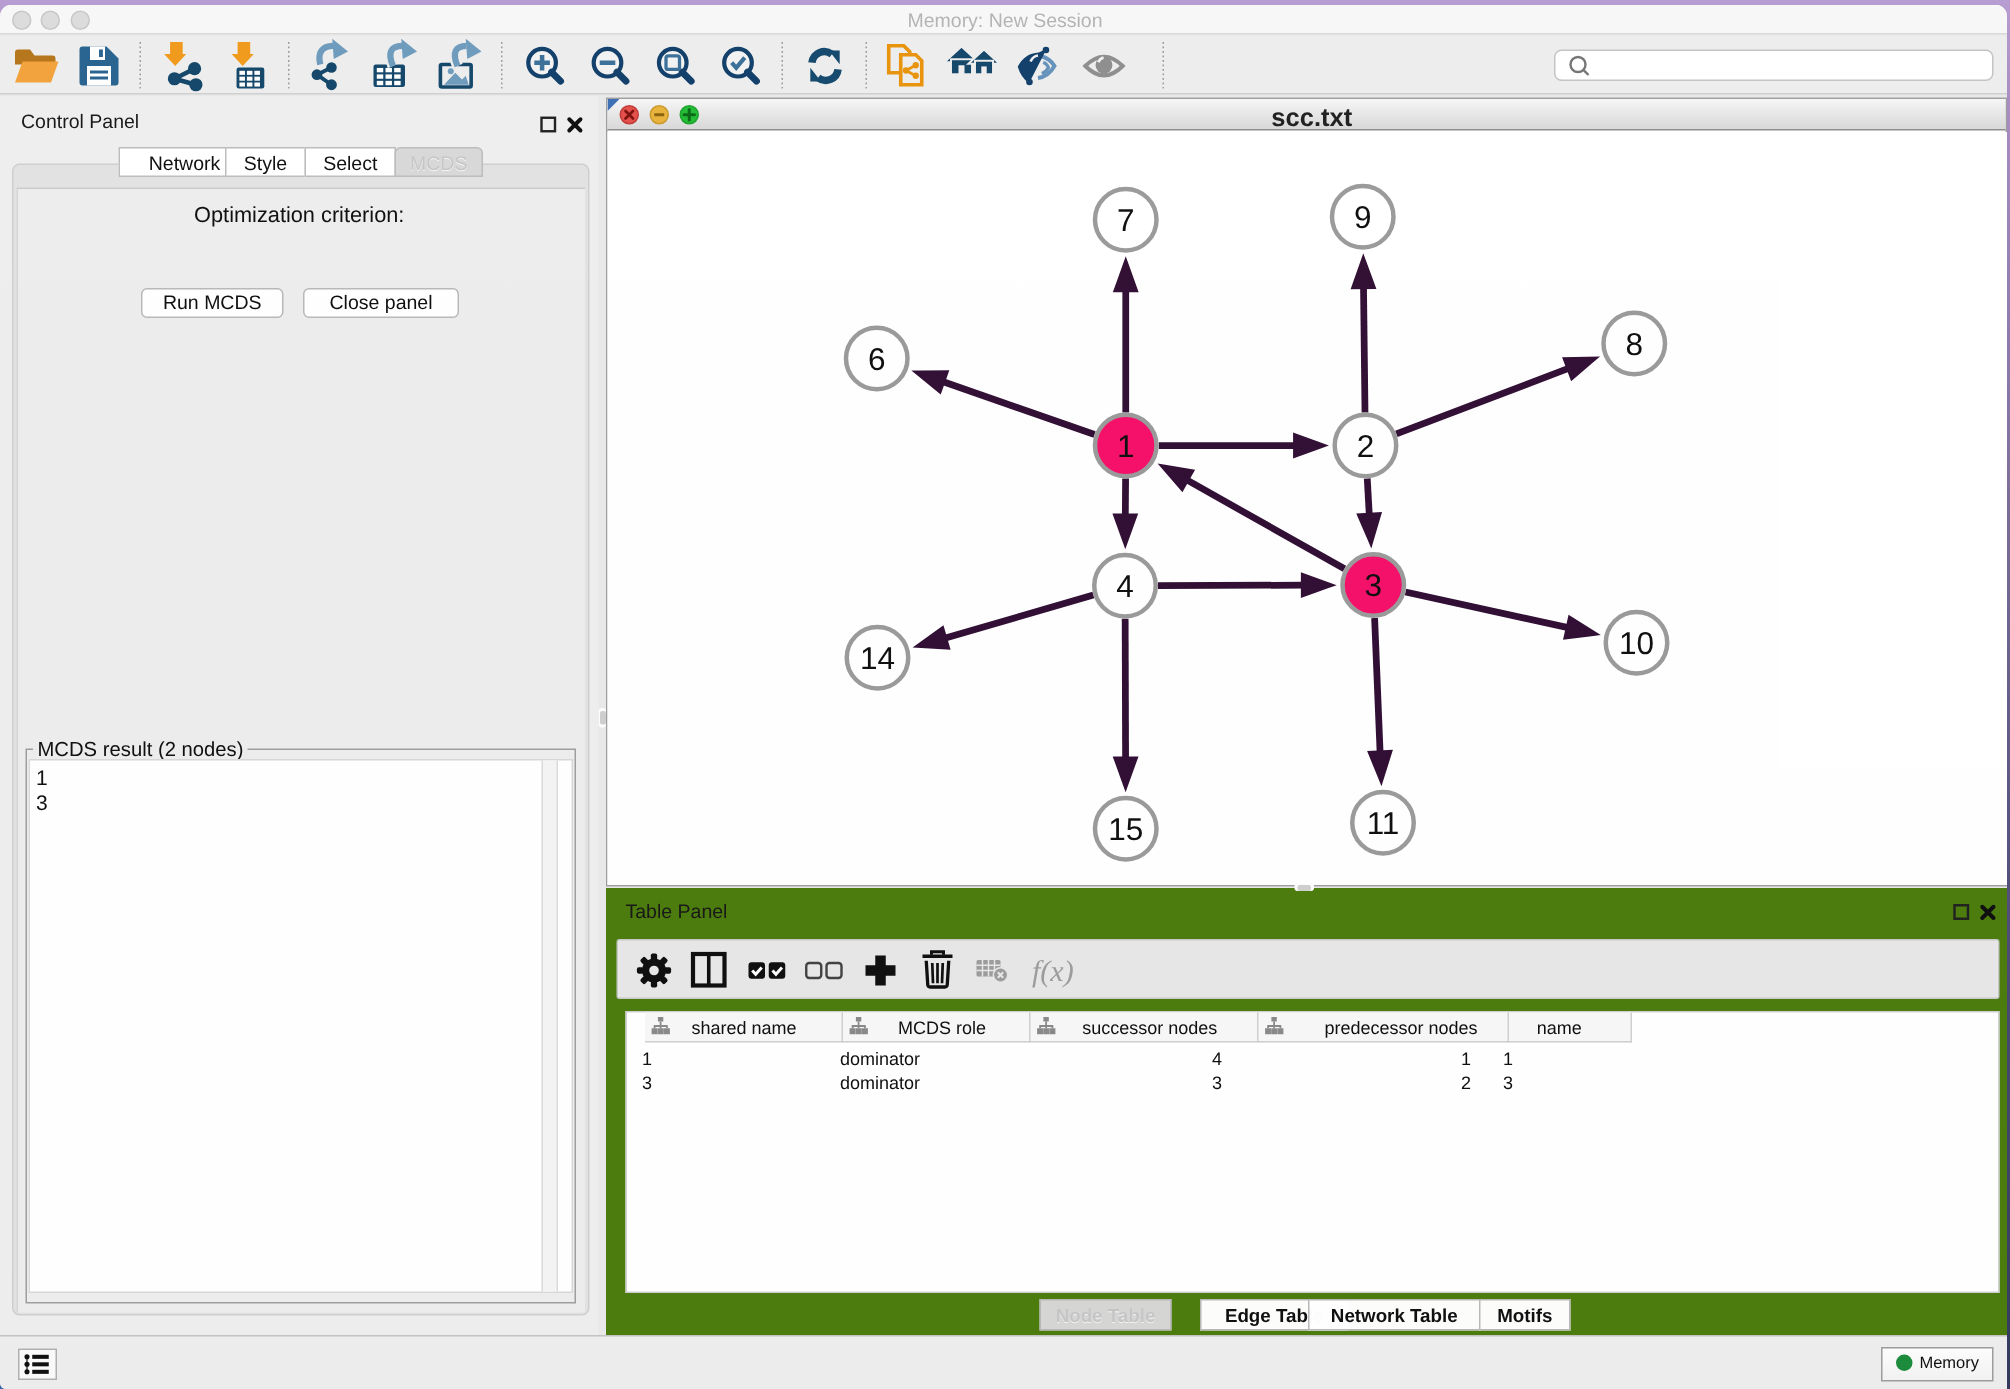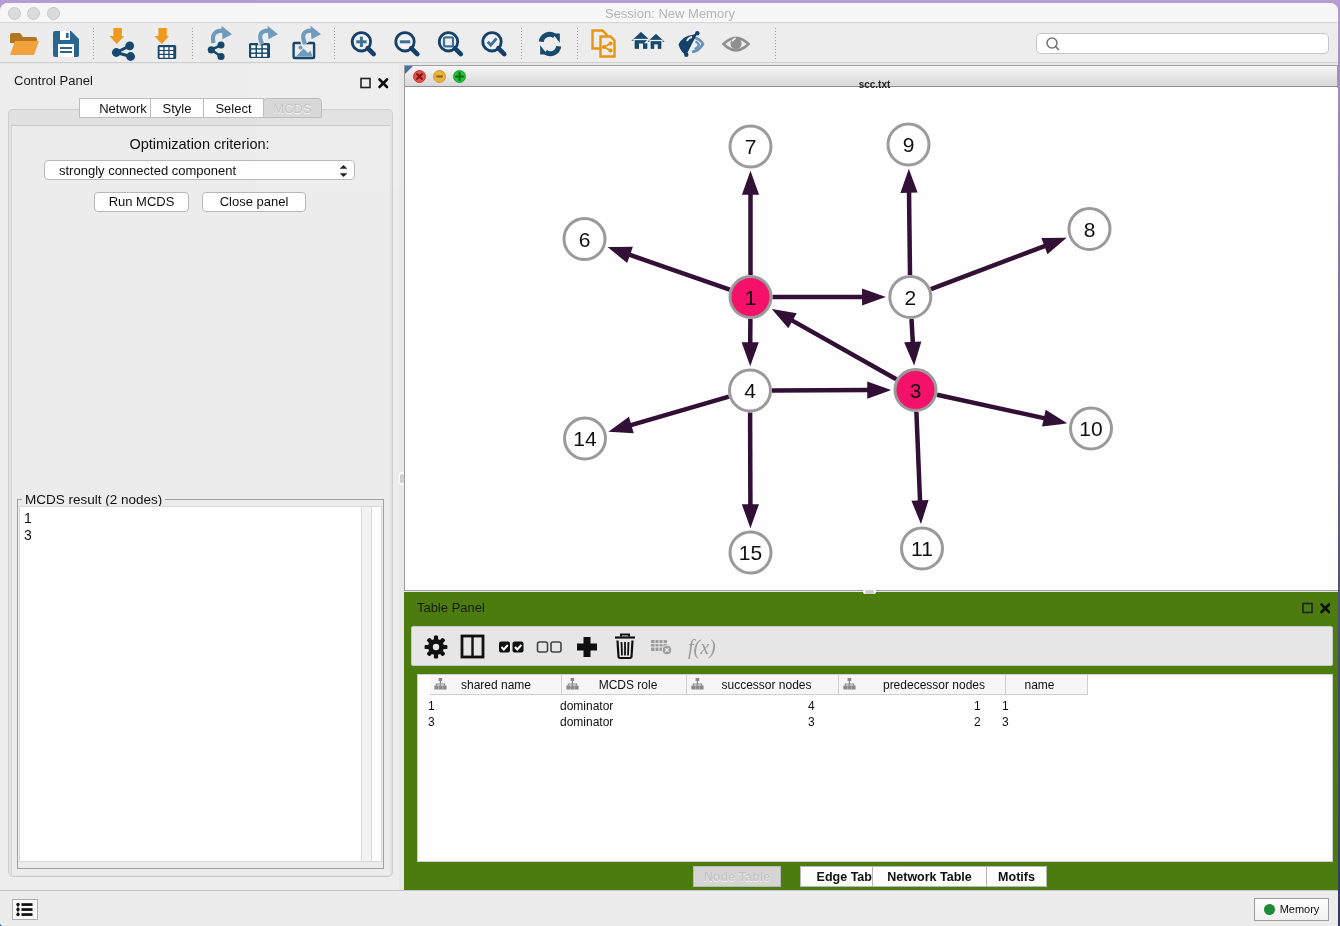--- a/index.html
+++ b/index.html
@@ -46,21 +46,21 @@
 #fieldlabel { position:absolute; left:4px; top:-8px; background:rgba(237,237,237,0.99); padding:0 3px; font-size:13.5px; color:#111; }
 #resultbox { position:absolute; left:1px; top:6px; width:363px; height:356px; background:rgba(255,255,255,0.99);
   border:1px solid #d8d8d8; font-size:14px; line-height:16.5px; padding:3px 0 0 4px; color:#111; }
 #resscroll { position:absolute; right:9px; top:0; width:11px; height:100%; background:#f4f4f4;
   border-left:1px solid #dcdcdc; border-right:1px solid #dcdcdc; }
 
 #netwin { position:absolute; left:404px; top:1px; width:934px; height:526px;
   border:1px solid #9e9e9e; background:#fff; }
 #nettitle { position:absolute; left:0; top:0; width:932px; height:21px;
   background:linear-gradient(#f6f6f6,#d8d8d8); border-bottom:1px solid #8e8e8e; }
-#nettitle .name { position:absolute; width:100%; text-align:center; top:13px; text-indent:7px; font-size:10px;
+#nettitle .name { position:absolute; width:100%; text-align:center; top:3px; text-indent:7px; font-size:17px;
   font-weight:bold; color:#222; }
 .mbtn { position:absolute; top:4px; width:13px; height:13px; border-radius:50%; }
 .mbtn svg { display:block; position:absolute; left:0; top:0; }
 #canvas { position:absolute; left:0; top:22px; width:934px; height:502px; background:#fff; }
 
 #tpanel { position:absolute; left:404px; top:528px; width:936px; height:298px; background:#4d7c0f; }
 #tpanel h1 { position:absolute; left:13px; top:8px; font-size:13px; font-weight:normal; color:#1a1a1a; }
 #ttoolbar { position:absolute; left:7px; top:34px; width:922px; height:40px; background:#e7e7e7;
   border:1px solid #c9c9c9; border-radius:2px; }
 #ttable { position:absolute; left:13px; top:82px; width:916px; height:188px; background:#fff;
@@ -87,21 +87,21 @@
   background:#1d8c3c; vertical-align:-2px; margin-right:5px; }
 </style>
 </head>
 <body>
 <div style="position:absolute;left:0;top:919px;width:6px;height:7px;background:#3767a8;"></div>
 <div id="app">
   <div id="titlebar">
     <div class="tl t1"></div>
       <div class="tl t2"></div>
       <div class="tl t3"></div>
-    <div id="wtitle">Session: New Memory</div>
+    <div id="wtitle">Memory: New Session</div>
   </div>
   <div id="toolbar">
     <svg width="1340" height="39" viewBox="0 0 1340 39" style="position:absolute;left:0;top:0">
 <path d="M10,31 L10,11 q0,-2 2,-2 h8 l3,4 h12 q2,0 2,2 v4 h-27 z" fill="#b5761d"></path>
 <path d="M10,31 L15,17 h24 l-5,14 z" fill="#f2a33d"></path>
 <path d="M55,7 h16 l8,8 v16 a2,2 0 0 1 -2,2 h-22 a2,2 0 0 1 -2,-2 v-22 a2,2 0 0 1 2,-2 z" fill="#2a6491"></path>
 <rect x="60" y="7" width="10" height="9" fill="#fff"></rect>
         <rect x="66" y="9" width="2.6" height="5" fill="#2a6491"></rect>
 <rect x="58" y="20" width="16" height="13" fill="#fff"></rect>
 <rect x="60" y="23" width="12" height="2" fill="#2a6491"></rect>
@@ -238,24 +238,20 @@
         </svg>
       <div id="cbox"></div>
       <div id="cinner"></div>
       <div class="tabrow">
         <div class="tab" style="left:0; width:72px;padding-left:16px;">Network</div>
         <div class="tab" style="left:71px; width:54px;">Style</div>
         <div class="tab" style="left:124px; width:61px;text-align:center;">Select</div>
         <div class="tab sel" style="left:184px; width:59px; border-radius:4px 4px 0 0;">MCDS</div>
       </div>
       <div id="optlabel">Optimization criterion:</div>
-      <div id="dropdown">strongly connected component<svg width="11" height="14" viewBox="0 0 11 14" style="position:absolute;right:5px;top:3px">
-            <polygon points="5.5,1 9.3,4.8 1.7,4.8" fill="#222"></polygon>
-            <polygon points="5.5,13 9.3,9.2 1.7,9.2" fill="#222"></polygon>
-          </svg></div>
       <div class="btn" style="left:94px; width:95px;">Run MCDS</div>
       <div class="btn" style="left:202px; width:104px;">Close panel</div>
       <div id="fieldset">
         <div id="fieldlabel">MCDS result (2 nodes)</div>
         <div id="resultbox">1<br>3<div id="resscroll"></div></div>
       </div>
     </div>
     <div id="netwin">
       <svg width="8" height="8" viewBox="0 0 8 8" style="position:absolute;left:0;top:0;z-index:5">
           <path d="M0,0 h8 l-8,8 z" fill="#3f6fb5"></path>

